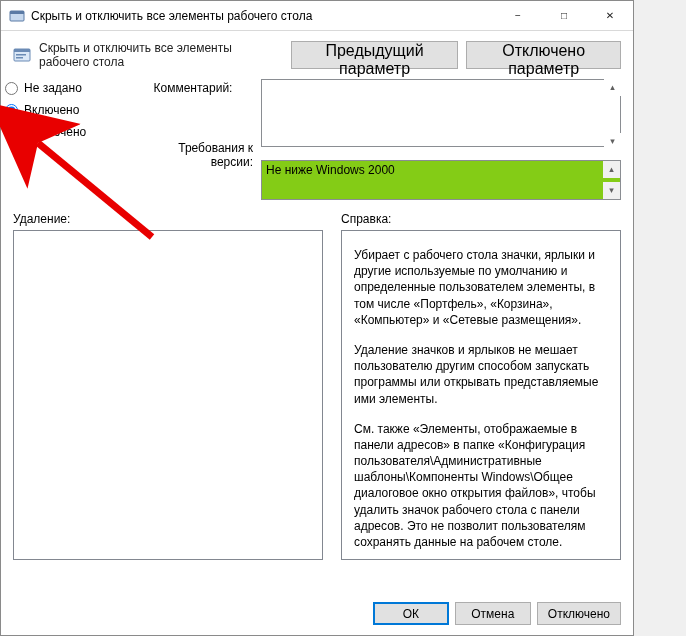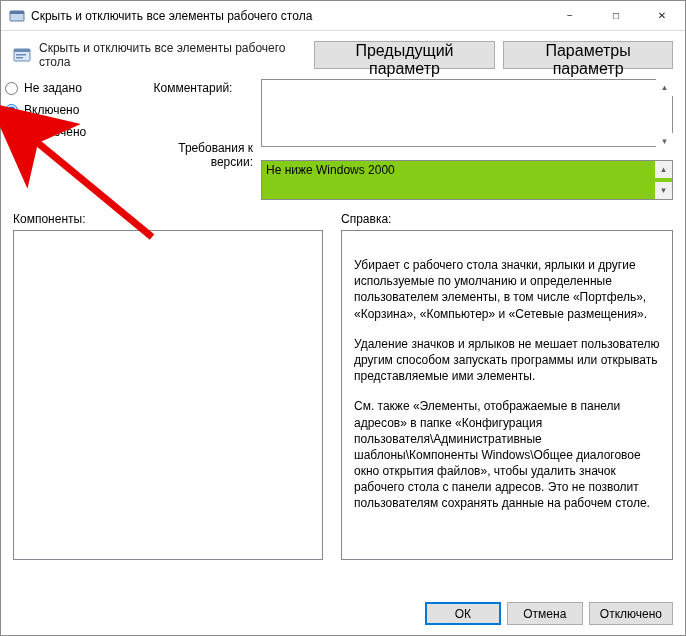--- a/index.html
+++ b/index.html
@@ -6,21 +6,21 @@
   html, body { margin: 0; padding: 0; }
   body {
     font-family: "Segoe UI", Tahoma, sans-serif;
     font-size: 12px;
     background: #f0f0f0;
     width: 686px;
     height: 636px;
     overflow: hidden;
   }
   .window {
-    width: 686px;
+    width: 634px;
     height: 636px;
     border: 1px solid #8a8a8a;
     background: #ffffff;
     display: flex;
     flex-direction: column;
   }
   
   .titlebar {
     height: 30px;
     background: #ffffff;
@@ -141,21 +141,21 @@
     flex: 1;
   }
   .panel {
     border: 1px solid #828790;
     width: 100%;
     height: 330px;
     overflow: hidden;
     font-size: 12px;
     background: #fff;
   }
-  .panel.help { padding: 26px 12px; line-height: 1.35; }
+  .panel.help { padding: 16px 12px; line-height: 1.35; }
   .panel.help p { margin: 0 0 14px 0; }
   
   .footer {
     display: flex;
     justify-content: flex-end;
     gap: 6px;
     padding: 10px 12px 10px 12px;
   }
   .btn {
     min-width: 76px; height: 23px;
@@ -196,21 +196,21 @@
       <svg width="18" height="18" viewBox="0 0 18 18">
         <rect x="1" y="3" width="16" height="12" rx="1" fill="#dbe8f7" stroke="#6b8bb5" stroke-width="1"></rect>
         <rect x="1" y="3" width="16" height="3" fill="#6b8bb5"></rect>
         <rect x="3" y="8" width="10" height="1.5" fill="#6b8bb5"></rect>
         <rect x="3" y="11" width="7" height="1.5" fill="#6b8bb5"></rect>
       </svg>
     </span>
     <span class="toolbar-title">Скрыть и отключить все элементы рабочего стола</span>
     <span class="toolbar-spacer"></span>
     <button class="nav-btn">Предыдущий параметр</button>
-    <button class="nav-btn">Параметры параметр</button>
+    <button class="nav-btn">Отключено параметр</button>
   </div>
 
   <div class="top-grid">
     <div class="radio-col">
       <label class="radio">
         <input type="radio" name="state" style="">
         <span>Не задано</span>
       </label>
       <label class="radio">
         <input type="radio" name="state" checked="" style="">
@@ -239,21 +239,21 @@
         <span>Не ниже Windows 2000</span>
         <div class="scroll-arrows">
           <span>▴</span>
           <span>▾</span>
         </div>
       </div>
     </div>
   </div>
 
   <div class="sections">
-    <div class="sect-label">Компоненты:</div>
+    <div class="sect-label">Удаление:</div>
     <div class="sect-label">Справка:</div>
   </div>
 
   <div class="panels">
     <div class="panel"></div>
     <div class="panel help">
       <p>Убирает с рабочего стола значки, ярлыки и другие используемые по умолчанию и определенные пользователем элементы, в том числе «Портфель», «Корзина», «Компьютер» и «Сетевые размещения».</p>
       <p>Удаление значков и ярлыков не мешает пользователю другим способом запускать программы или открывать представляемые ими элементы.</p>
       <p>См. также «Элементы, отображаемые в панели адресов» в папке «Конфигурация пользователя\Административные шаблоны\Компоненты Windows\Общее диалоговое окно открытия файлов», чтобы удалить значок рабочего стола с панели адресов. Это не позволит пользователям сохранять данные на рабочем столе.</p>
     </div>

